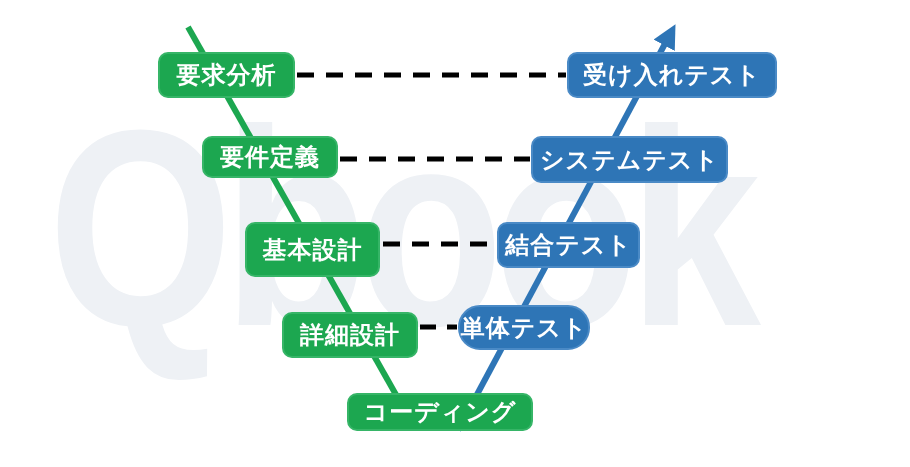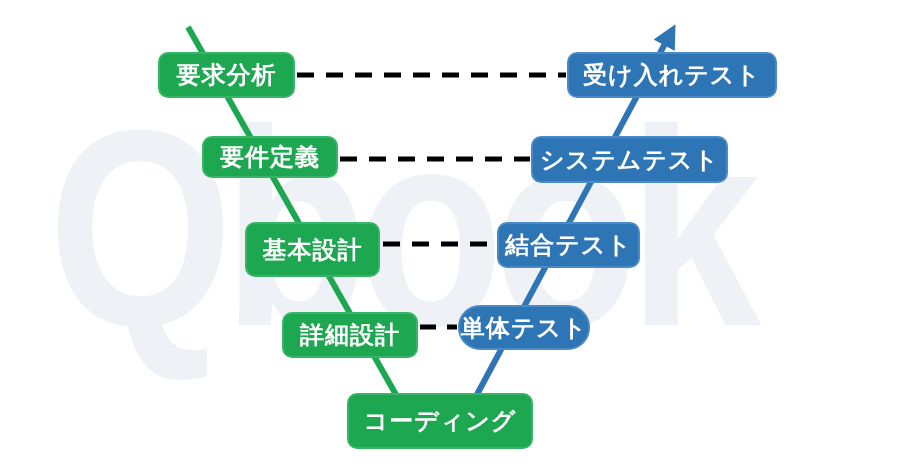--- a/index.html
+++ b/index.html
@@ -21,21 +21,21 @@
     display:flex; align-items:center; justify-content:center;
     color:#ffffff; font-weight:bold; font-size:24px; letter-spacing:1px;
     border-radius:10px; white-space:nowrap;
   }
   .green { background:#1ca750; border:2px solid #36b567; }
   .blue  { background:#2e75b6; border:2px solid #4a8ac6; }
   .b1 { left:158px; top:52px;  width:137px; height:46px; }
   .b2 { left:202px; top:136px; width:136px; height:42px; }
   .b3 { left:245px; top:222px; width:135px; height:55px; }
   .b4 { left:282px; top:312px; width:136px; height:46px; }
-  .b5 { left:347px; top:393px; width:186px; height:56px;text-align:right; }
+  .b5 { left:347px; top:393px; width:186px; height:38px;text-align:right; }
   .t1 { left:567px; top:52px;  width:210px; height:46px; }
   .t2 { left:531px; top:136px; width:197px; height:47px;text-align:right; }
   .t3 { left:497px; top:222px; width:143px; height:46px;text-align:right; }
   .t4 { left:458px; top:305px; width:132px; height:45px;border-radius:22px; }
 </style>
 </head>
 <body>
 
 <div class="watermark">Qbook</div>
 

